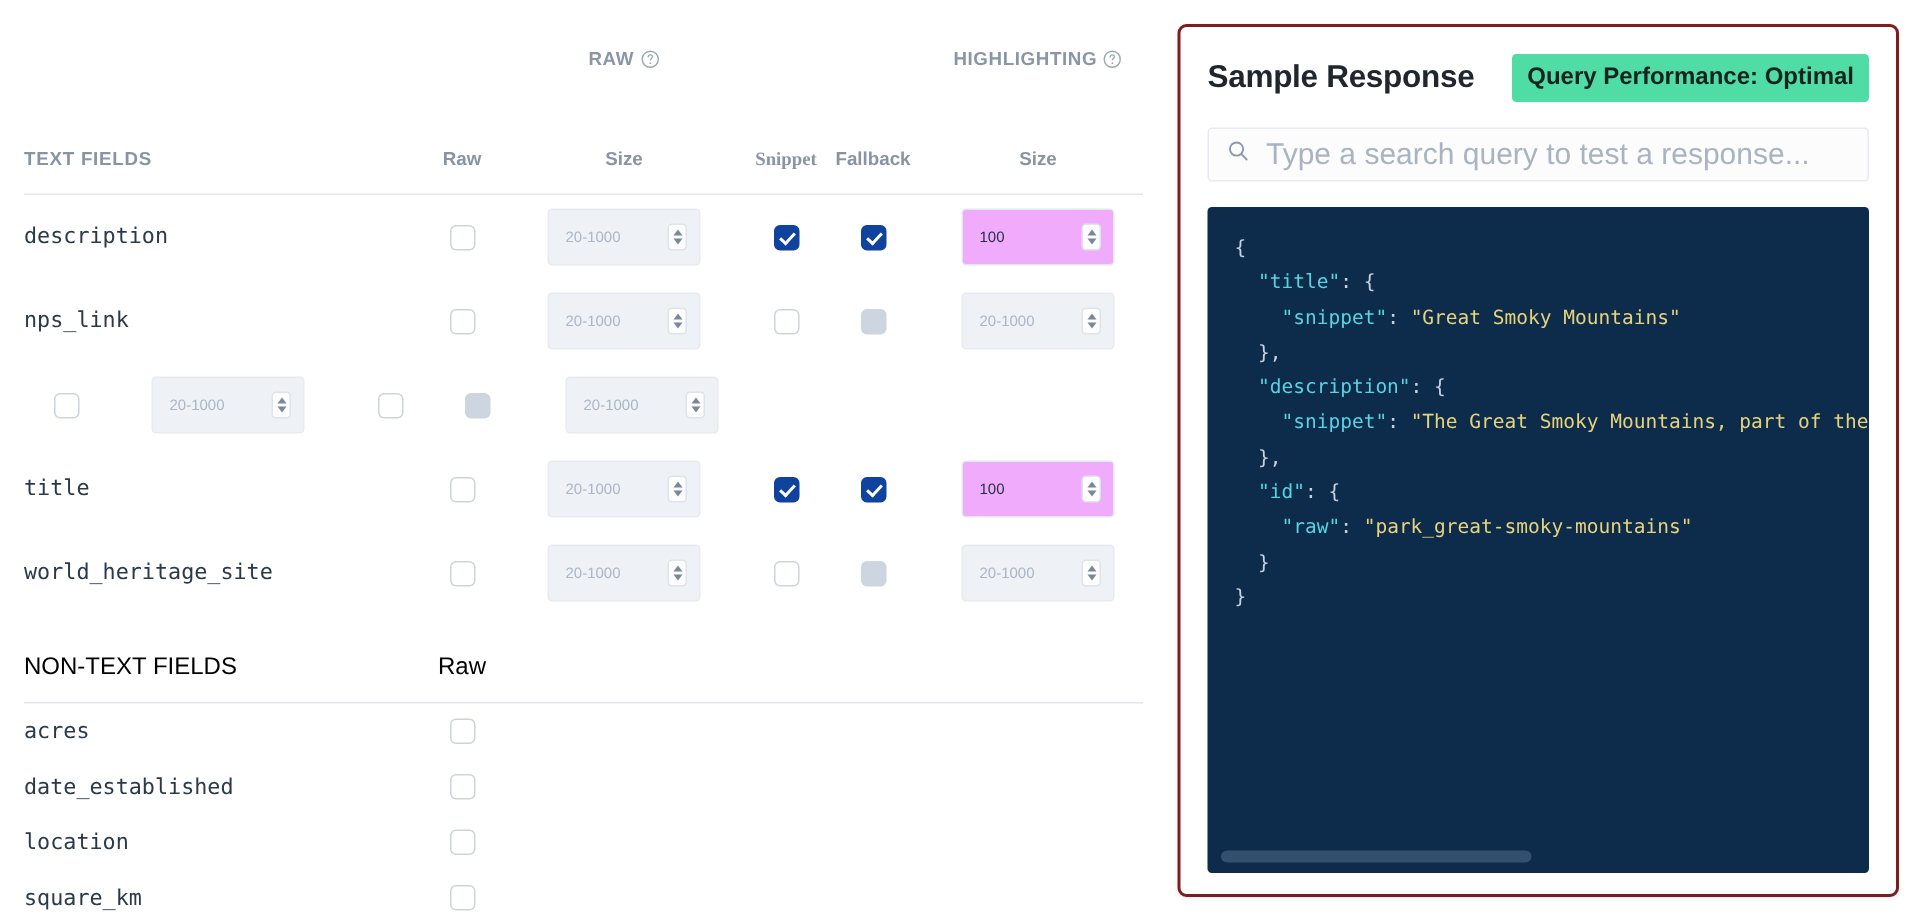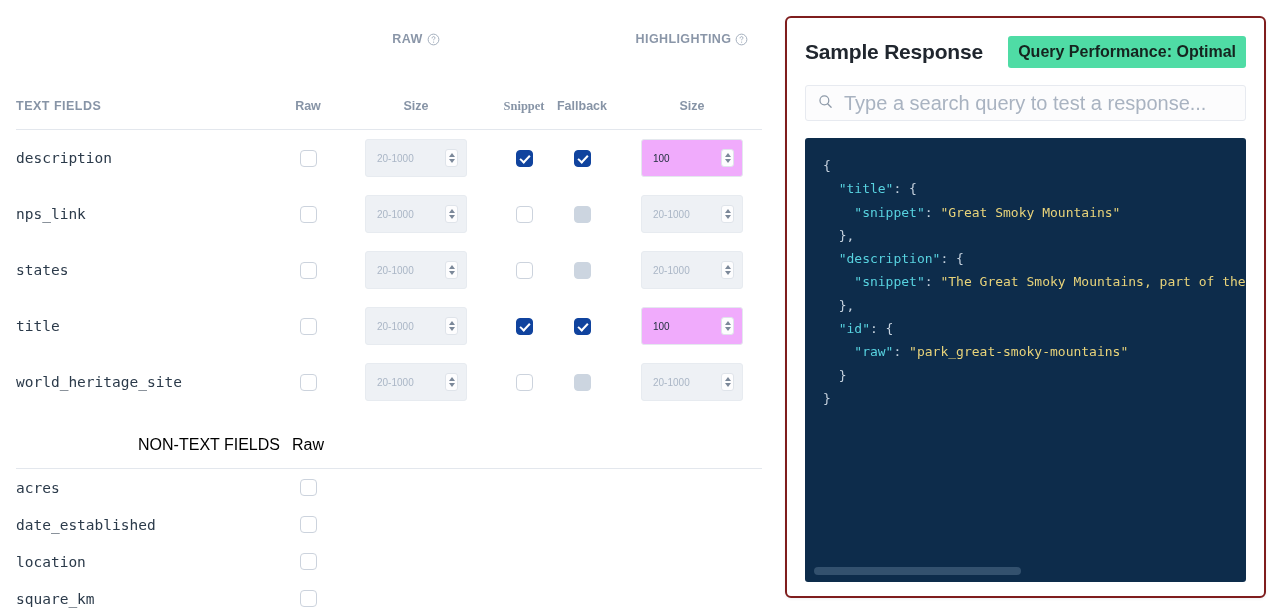--- a/index.html
+++ b/index.html
@@ -157,21 +157,20 @@
   }
   .spin i.up   { border-bottom: 4px solid #7b8899; }
   .spin i.down { border-top: 4px solid #7b8899; }
 
   .section-gap { height: 22px; }
 
   .nt-head {
     display: flex;
     align-items: center;
     height: 26px;
-    text-align: right;
   }
   .nt-row { height: 37px; }
 
   
   .resp-card {
     position: absolute;
     left: 785px; top: 16px;
     width: 481px; height: 582px;
     background: #ffffff;
     border: 2px solid #7f1d1d;
@@ -350,21 +349,20 @@
           <div class="numfield muted">
             <span class="val">20-1000</span>
             <div class="spin">
               <i class="up"></i>
               <i class="down"></i>
             </div>
           </div>
         </div>
       </div>
       <div class="row">
-        <div class="c-name"><span class="field-name">states</span></div>
         <div class="c-raw">
           <div class="cb"></div>
         </div>
         <div class="c-rsize">
           <div class="numfield muted">
             <span class="val">20-1000</span>
             <div class="spin">
               <i class="up"></i>
               <i class="down"></i>
             </div>

